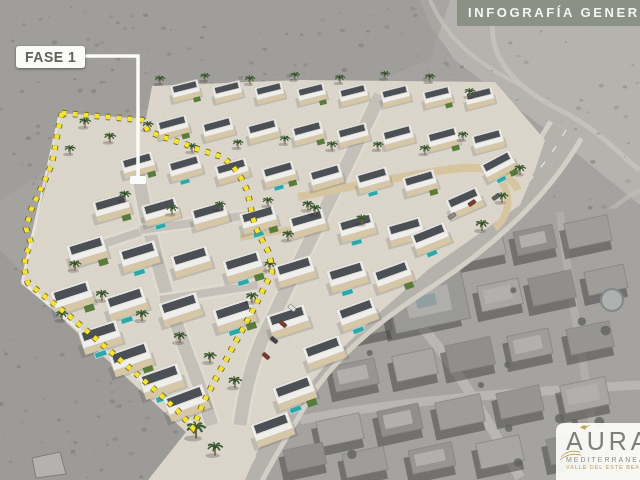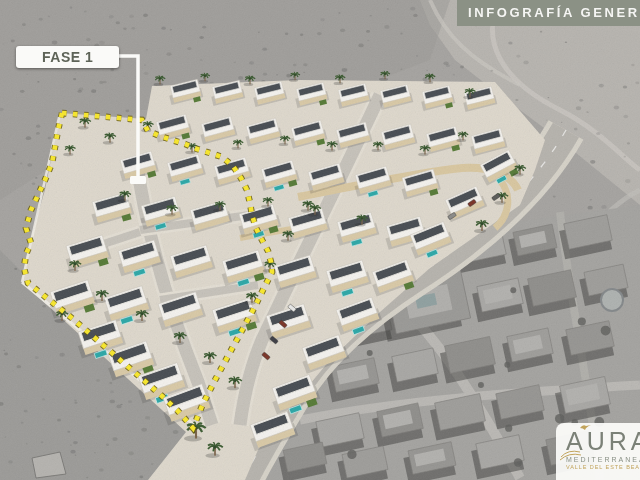--- a/index.html
+++ b/index.html
@@ -1,19 +1,19 @@
 <!DOCTYPE html>
 <html><head>
 <meta charset="utf-8">
 <style>
   html,body{margin:0;padding:0;background:#2a2a2a;}
   .stage{position:relative;width:640px;height:480px;overflow:hidden;background:#a5a3a0;
          font-family:"Liberation Sans",sans-serif;}
   .stage svg{position:absolute;left:0;top:0;}
-  .fase-label{position:absolute;left:16px;top:46px;height:20px;padding:1px 26px;background:#fafaf8;
+  .fase-label{position:absolute;left:16px;top:46px;height:20px;padding:1px 9px;background:#fafaf8;
       border-radius:3px;box-shadow:0 1px 3px rgba(0,0,0,.45);font-size:14px;line-height:20px;
       font-weight:bold;letter-spacing:.5px;color:#5e6458;z-index:30;}
   .banner{position:absolute;left:457px;top:0;height:26px;width:220px;background:#8b9185;
       color:#f5f5f3;font-size:13px;line-height:26px;font-weight:bold;letter-spacing:2.6px;
       padding-left:11px;white-space:nowrap;z-index:30;}
   .logo-card{position:absolute;left:556px;top:423px;width:110px;height:57px;
       background:rgba(253,253,251,.93);border-radius:8px 0 0 0;padding:5px 0 0 10px;
       box-sizing:border-box;z-index:30;}
   .logo-brand{font-size:25px;line-height:26px;letter-spacing:4px;color:#7b8177;white-space:nowrap;}
   .logo-sub{font-size:7px;letter-spacing:2px;color:#899085;margin-top:2px;white-space:nowrap;}

